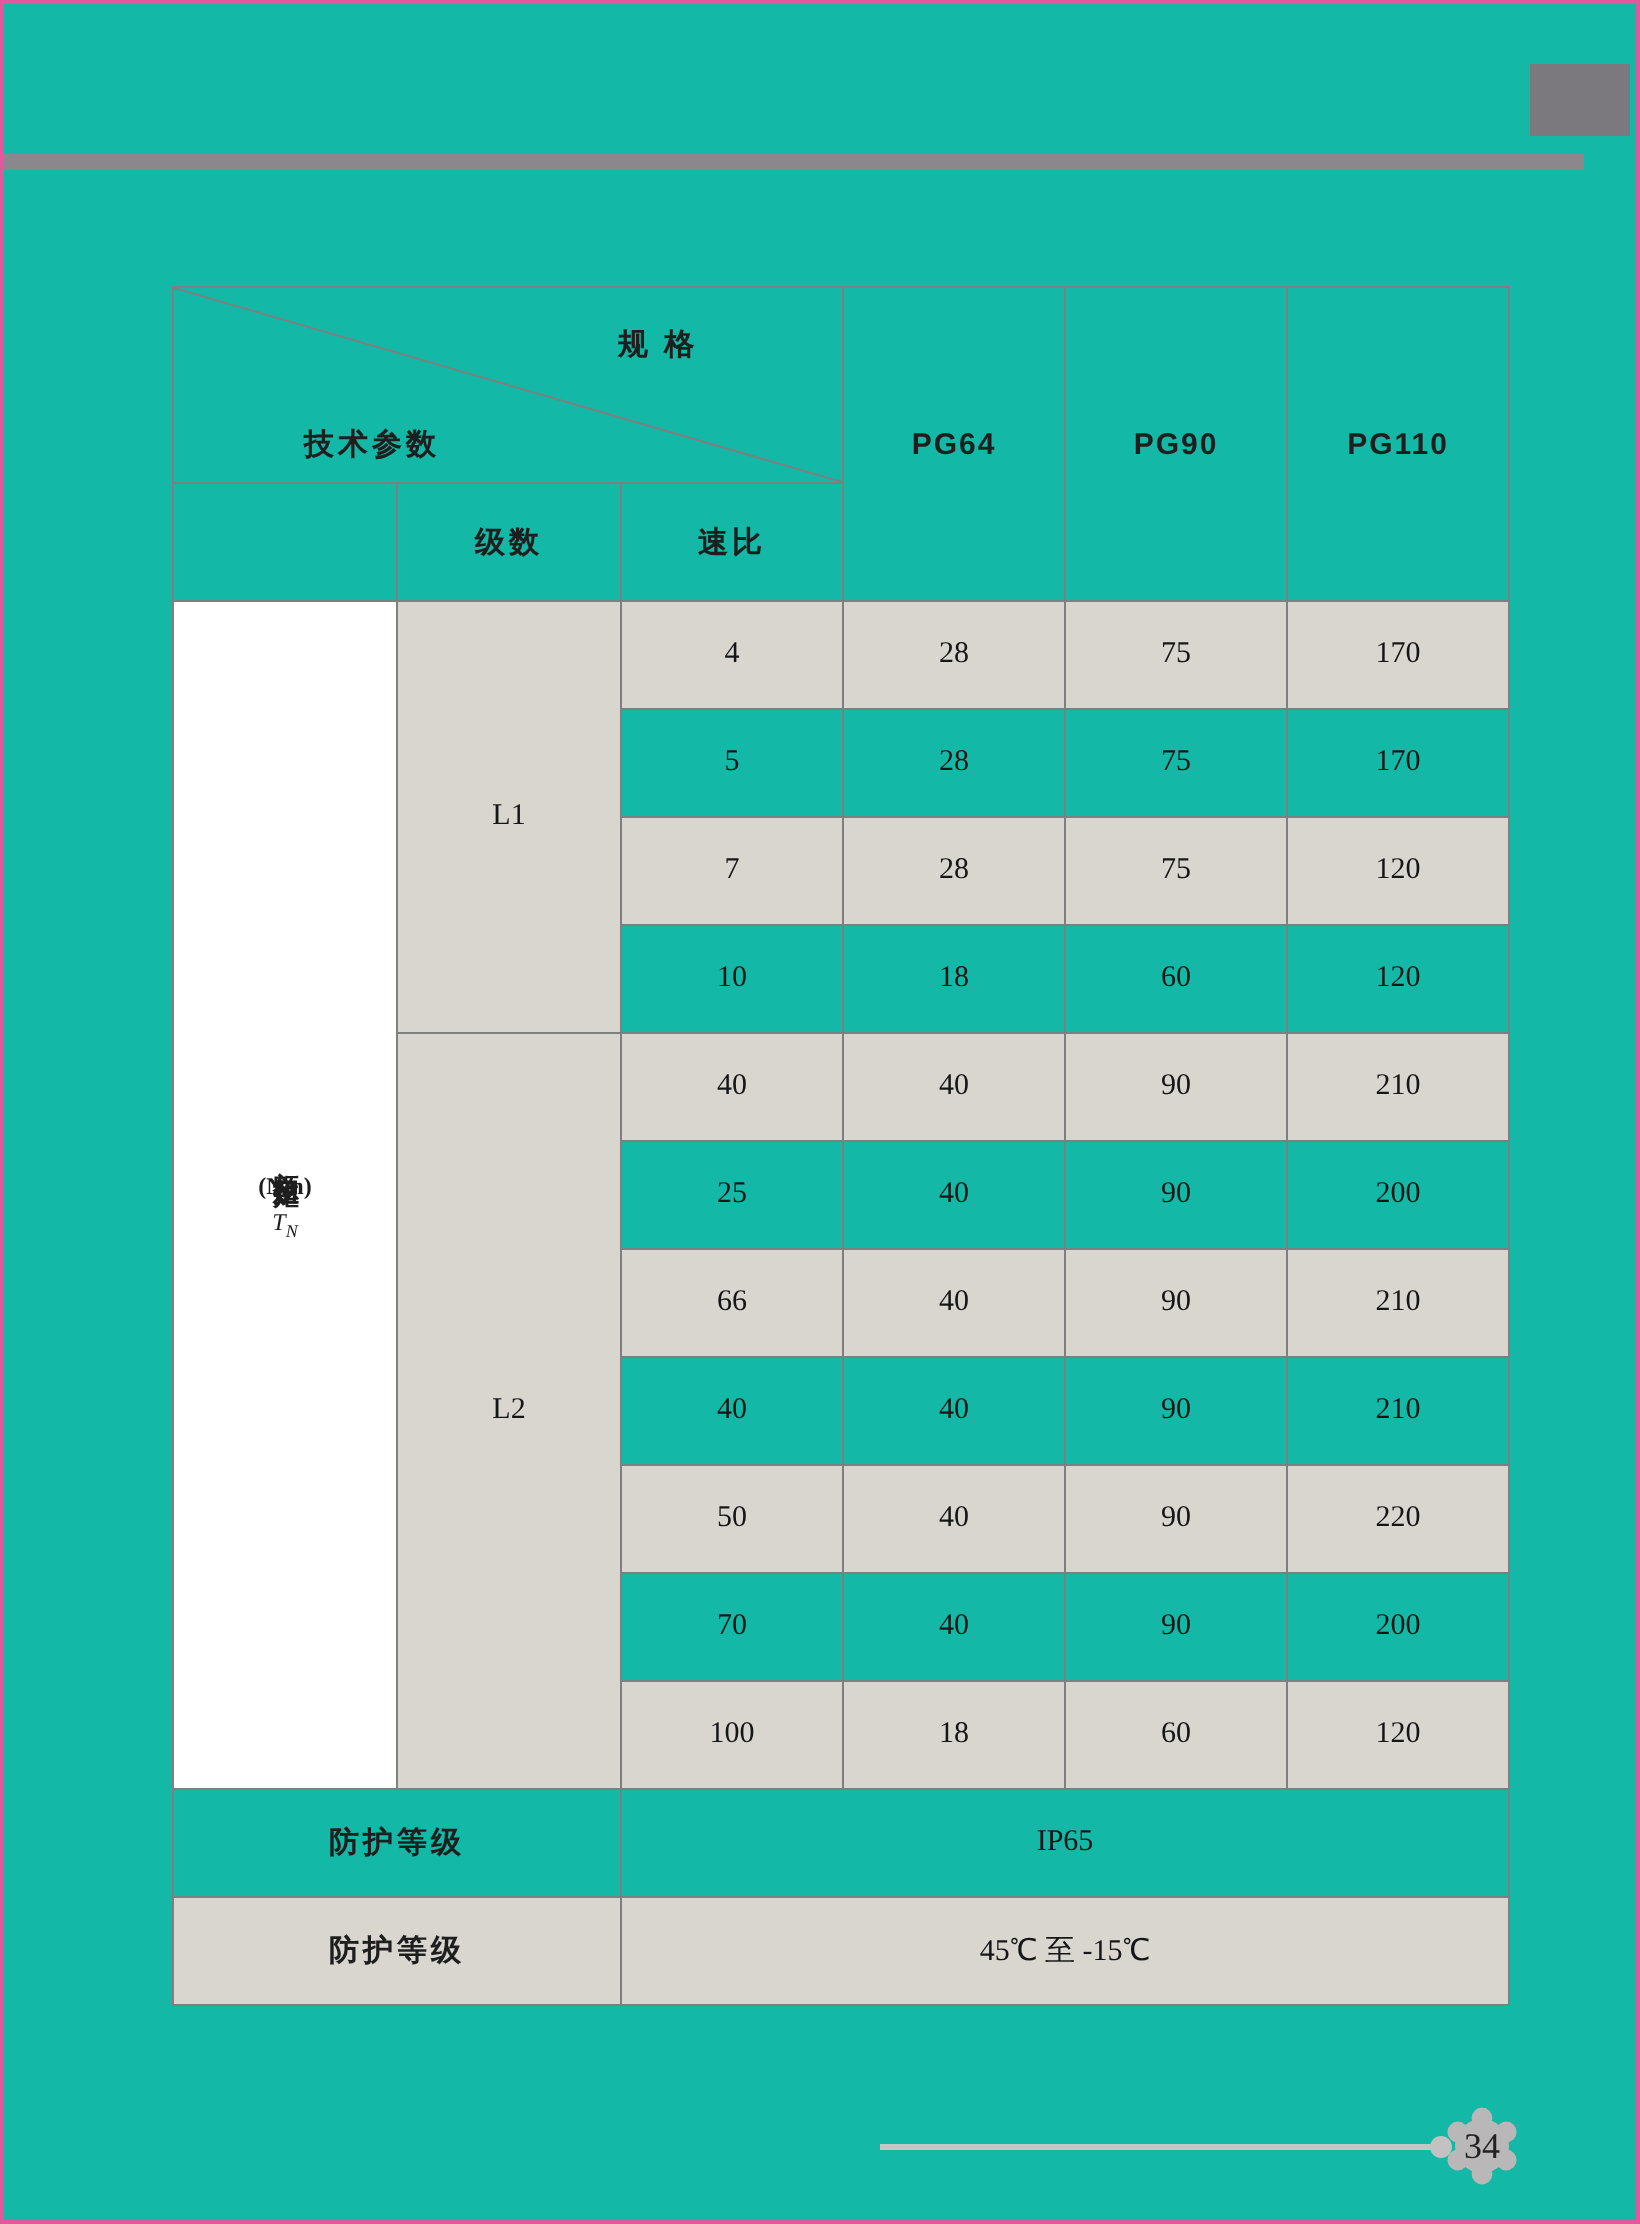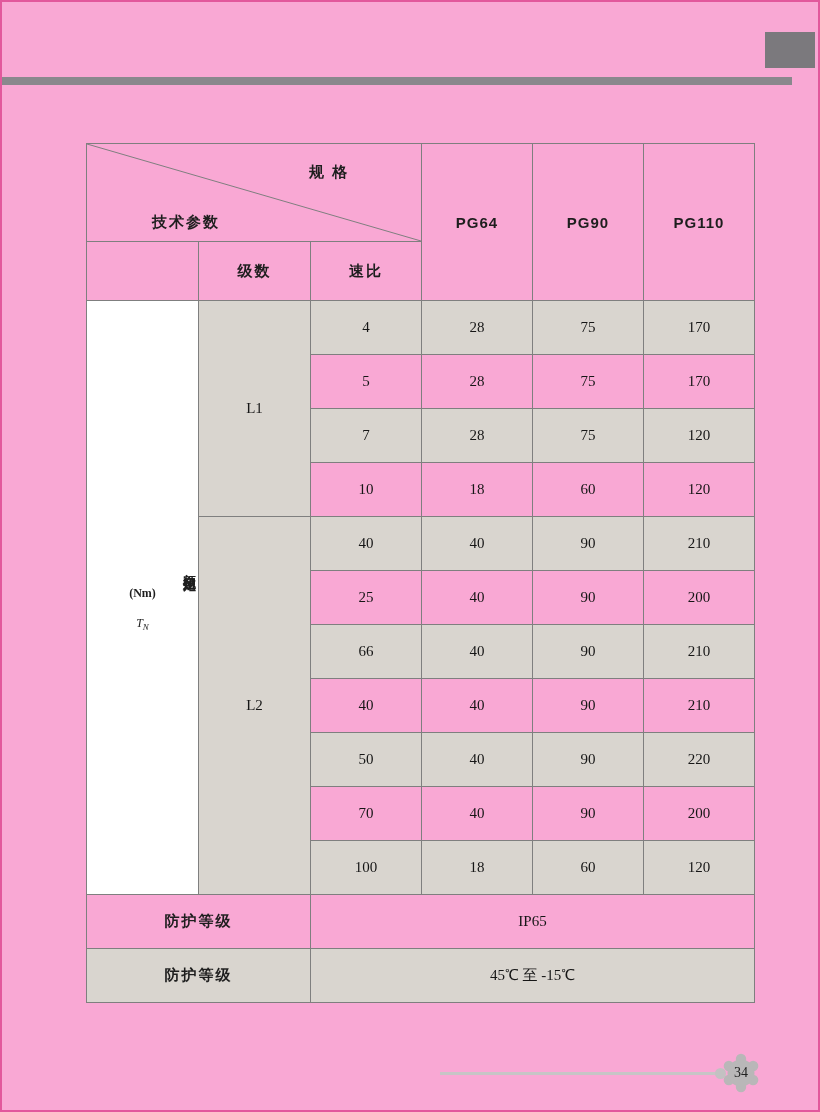--- a/index.html
+++ b/index.html
@@ -1,20 +1,20 @@
 <!DOCTYPE html>
 <html><head>
 <meta charset="utf-8">
 <style>
   * { margin:0; padding:0; box-sizing:border-box; }
   html,body { background:#ffffff; }
   .page {
     position:relative;
     width:820px; height:1112px;
-    background:#f9a8d4;
+    background:#14b8a6;
     border:2px solid #e2589c;
     overflow:hidden;
     font-family:"Liberation Sans", sans-serif;
     color:#1e1e1e;
   }
   
   .top-bar {
     position:absolute; left:0; top:75px;
     width:790px; height:8px;
     background:#8a888d;
@@ -55,21 +55,21 @@
     position:absolute; left:222px; top:19px;
     white-space:pre;
   }
   .diag-bottom-label {
     position:absolute; left:25px; top:69px;
     white-space:pre;
     margin-left:40px;
   }
   
   .torque-cell { background:#ffffff; }
-  .torque-label { display:flex; flex-direction:column; gap:15px; }
+  .torque-label { display:flex; flex-direction:column; align-items:center; gap:3px; }
   .torque-vert {
     writing-mode:vertical-rl; text-orientation:upright;
     font-size:13px; font-weight:600; letter-spacing:2px;
   }
   .torque-unit { font-family:"Liberation Serif", serif; font-size:12px; font-weight:600; }
   .torque-sym  { font-family:"Liberation Serif", serif; font-size:12px; font-style:italic; }
   .torque-sym sub { font-size:9px; font-style:italic; }
   
   .footer-rule {
     position:absolute; left:438px; top:1070px;
@@ -82,21 +82,21 @@
   }
   .page-gear {
     position:absolute; left:718px; top:1050px;
     width:42px; height:42px;
   }
   .page-gear svg { position:absolute; left:0; top:0; }
   .page-number {
     position:absolute; left:0; top:0; width:42px; height:42px;
     display:flex; align-items:center; justify-content:center;
     font-family:"Liberation Serif", serif;
-    font-size:14px; color:#222222;
+    font-size:18px; color:#222222;
   }
 </style>
 </head>
 <body>
 
 <div class="page">
 
   <div class="top-bar"></div>
   <div class="top-square"></div>
 

